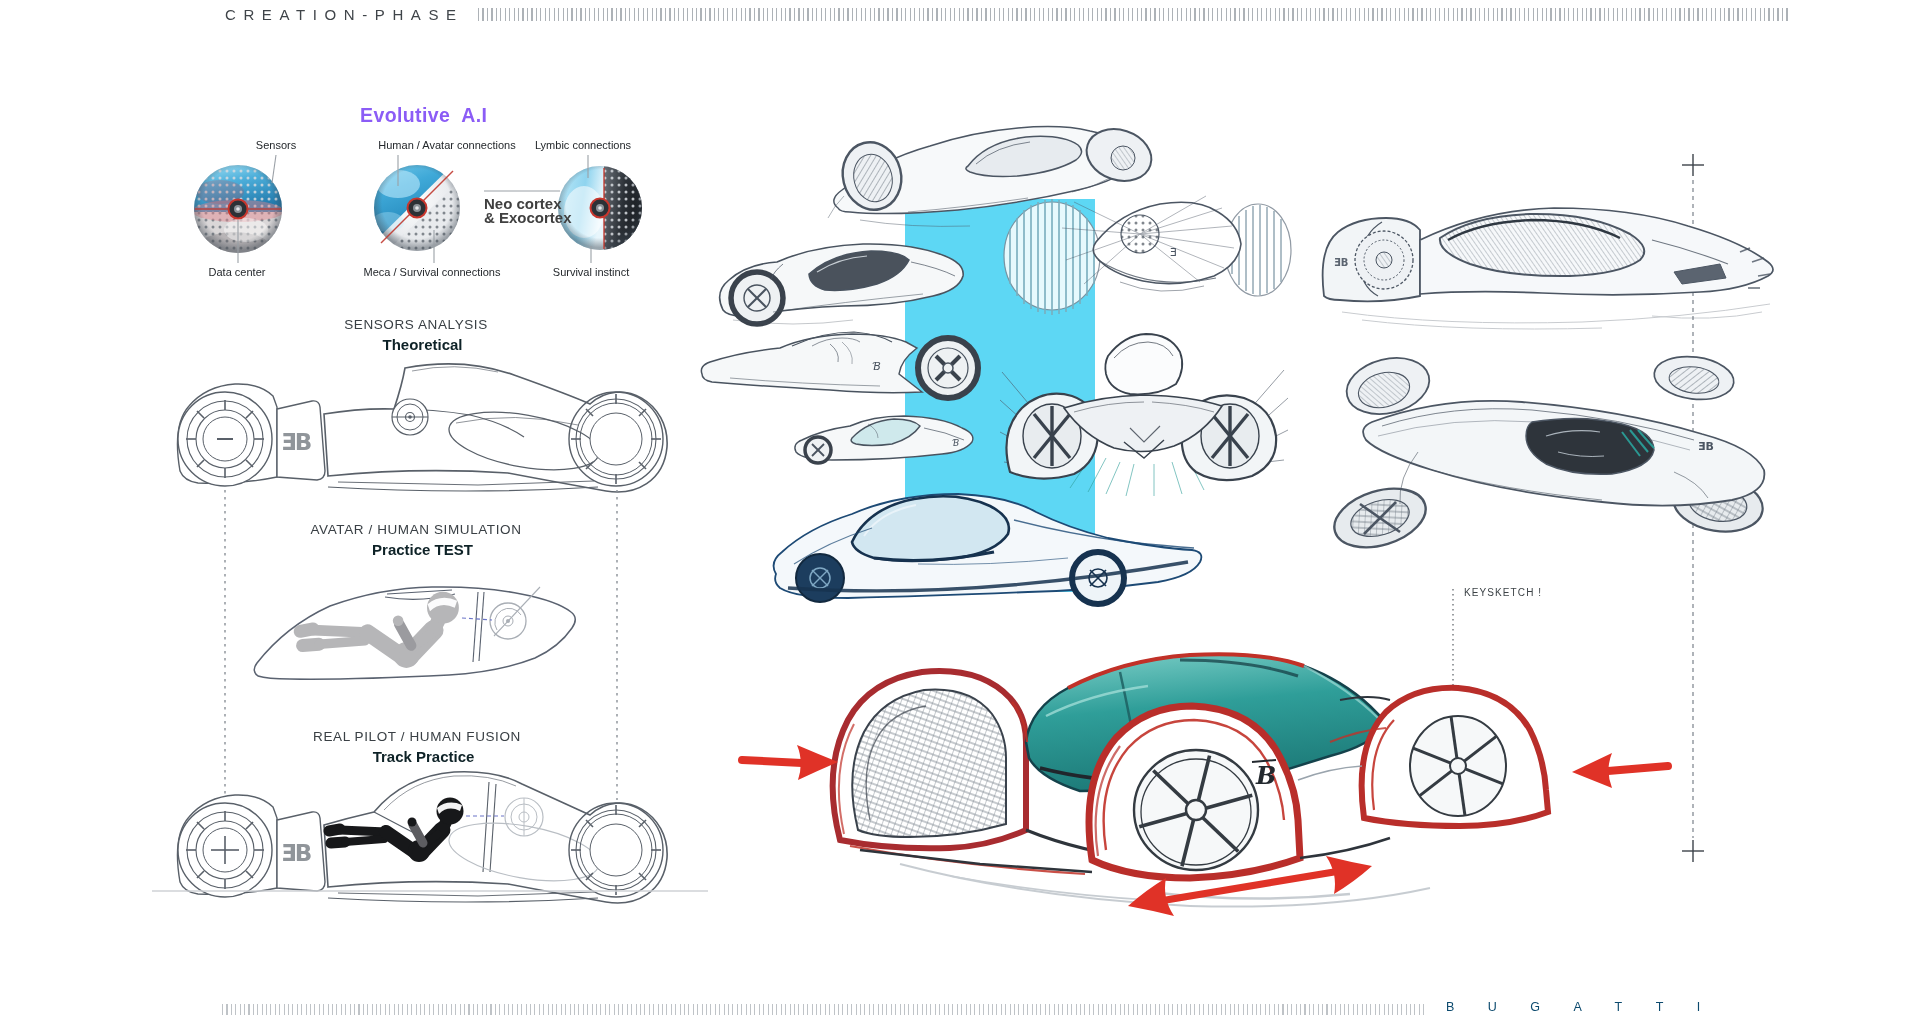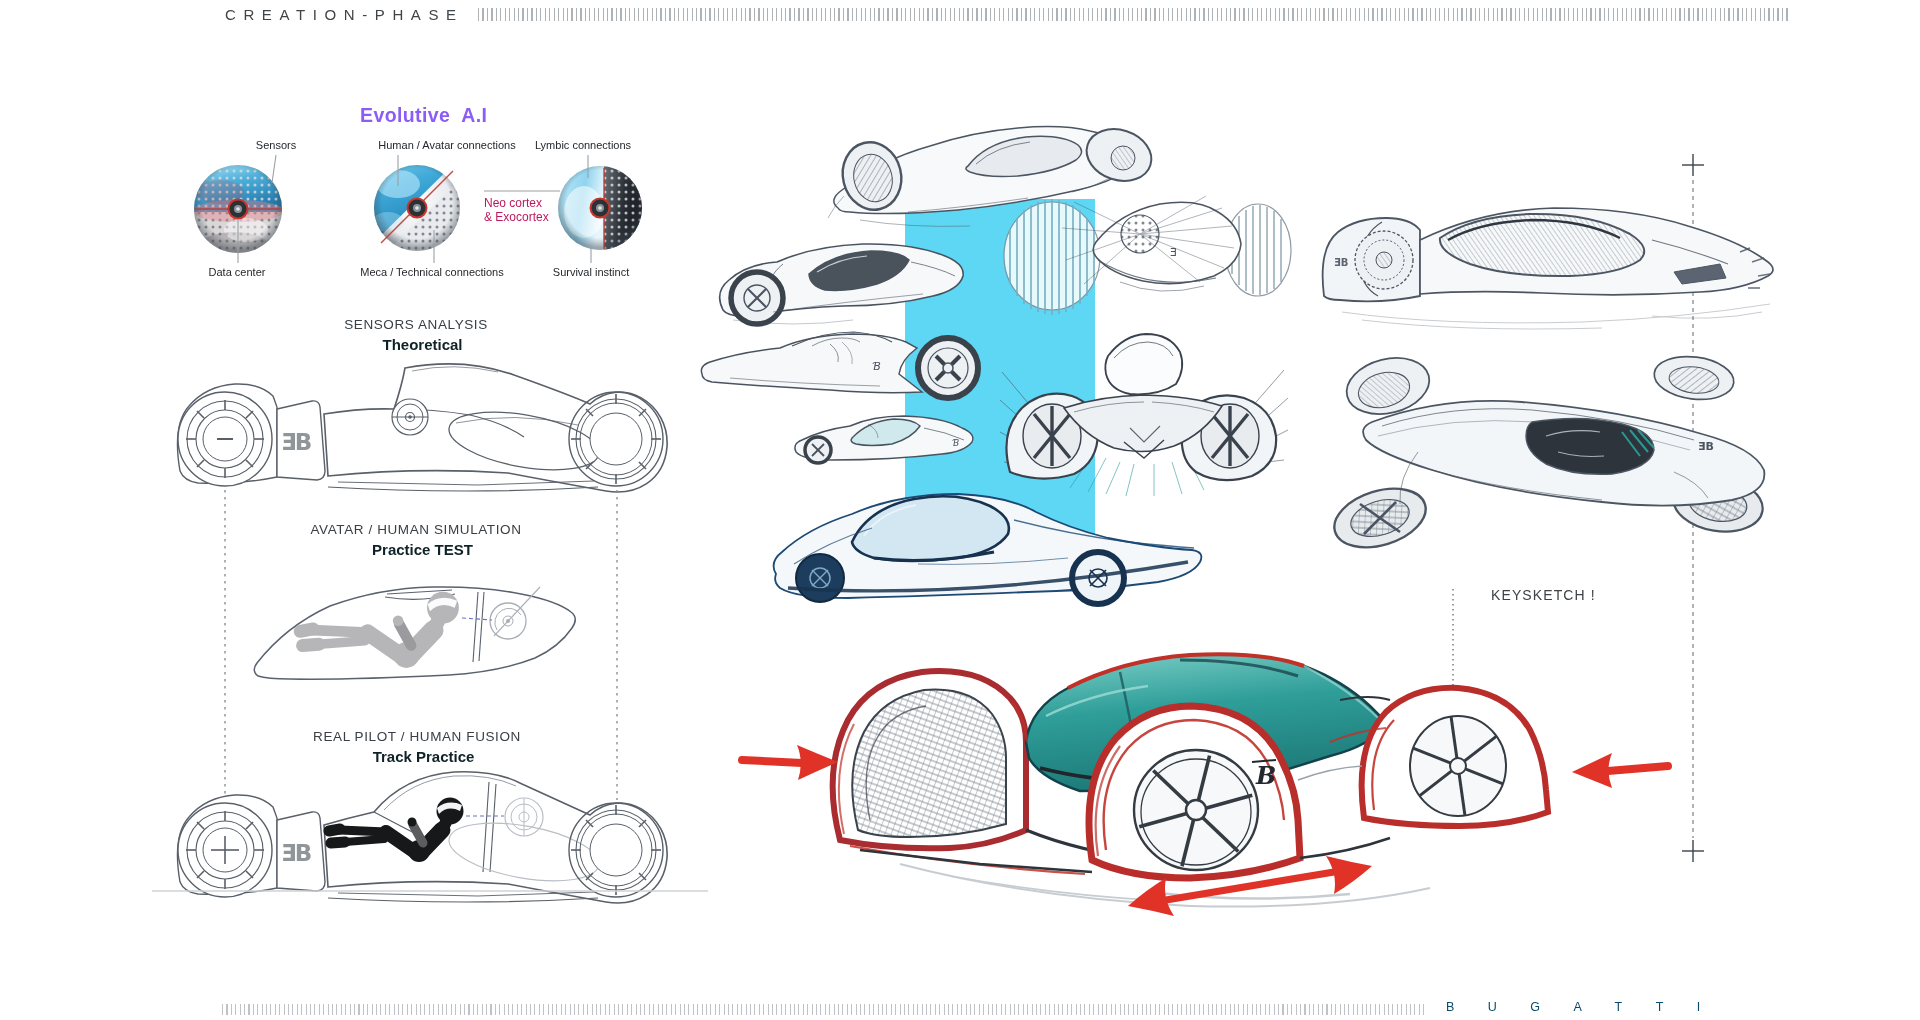--- a/index.html
+++ b/index.html
@@ -16,22 +16,22 @@
          color:#0c4a6e;font-weight:500;white-space:pre;}
   .evo-title{position:absolute;left:360px;top:104px;font-size:19.5px;font-weight:bold;color:#8b5cf6;
              letter-spacing:.4px;white-space:pre;}
   .stage{position:absolute;width:0;}
   .stage .t{position:relative;display:inline-block;transform:translateX(-50%);text-align:center;font-size:13.5px;
             color:#3a4045;letter-spacing:.6px;white-space:nowrap;}
   .stage .row{position:relative;transform:translateX(-50%);display:flex;align-items:center;
               justify-content:center;margin-top:3px;white-space:nowrap;}
   .stage .sub{font-size:15px;font-weight:bold;color:#0e2227;padding:0 3px;white-space:nowrap;margin-left:13px;}
   .cyanticks{display:inline-block;height:9px;background:repeating-linear-gradient(90deg,#a2e8ea 0,#a2e8ea 2px,transparent 2px,transparent 4.6px);}
-  .keysketch-lbl{position:absolute;left:1464px;top:587px;font-size:14px;color:#3d4347;letter-spacing:1.1px;margin-left:27px;}
-  .notelbl{position:absolute;left:484px;top:197px;font-size:12px;line-height:13.5px;color:#be185d;}
+  .keysketch-lbl{position:absolute;left:1464px;top:587px;font-size:10px;color:#3d4347;letter-spacing:1.1px;}
+  .notelbl{position:absolute;left:484px;top:197px;font-size:15px;line-height:13.5px;color:#404040;font-weight:bold;}
 </style>
 </head>
 <body>
 
 <div id="canvas">
 
   <svg id="art" width="1920" height="1020" viewBox="0 0 1920 1020">
     <defs>
       <radialGradient id="sphereBase" cx="42%" cy="38%" r="65%">
         <stop offset="0%" stop-color="#ffffff"></stop>
@@ -637,21 +637,21 @@
 
   <div class="hdr-title">CREATION-PHASE</div>
   <div class="barcode" style="left:478px;top:8px;width:1313px;height:13px;"></div>
 
   <div class="evo-title">Evolutive  A.I</div>
 
   <div class="lbl ctr" style="left:276px;top:139px;">Sensors</div>
   <div class="lbl ctr" style="left:447px;top:139px;">Human / Avatar connections</div>
   <div class="lbl ctr" style="left:583px;top:139px;">Lymbic connections</div>
   <div class="lbl ctr" style="left:237px;top:266px;">Data center</div>
-  <div class="lbl ctr" style="left:432px;top:266px;">Meca / Technical connections</div>
+  <div class="lbl ctr" style="left:432px;top:266px;">Meca / Survival connections</div>
   <div class="lbl ctr" style="left:591px;top:266px;">Survival instinct</div>
   <div class="notelbl"><span>Neo cortex</span><br>
        <span>&amp; Exocortex</span></div>
 
   <div class="stage" style="left:416px;top:315px;">
     <div class="t">SENSORS ANALYSIS</div>
     <div class="row">
       <span class="cyanticks" style="width:54px;"></span>
       <span class="sub">Theoretical</span>
       <span class="cyanticks" style="width:56px;"></span>

